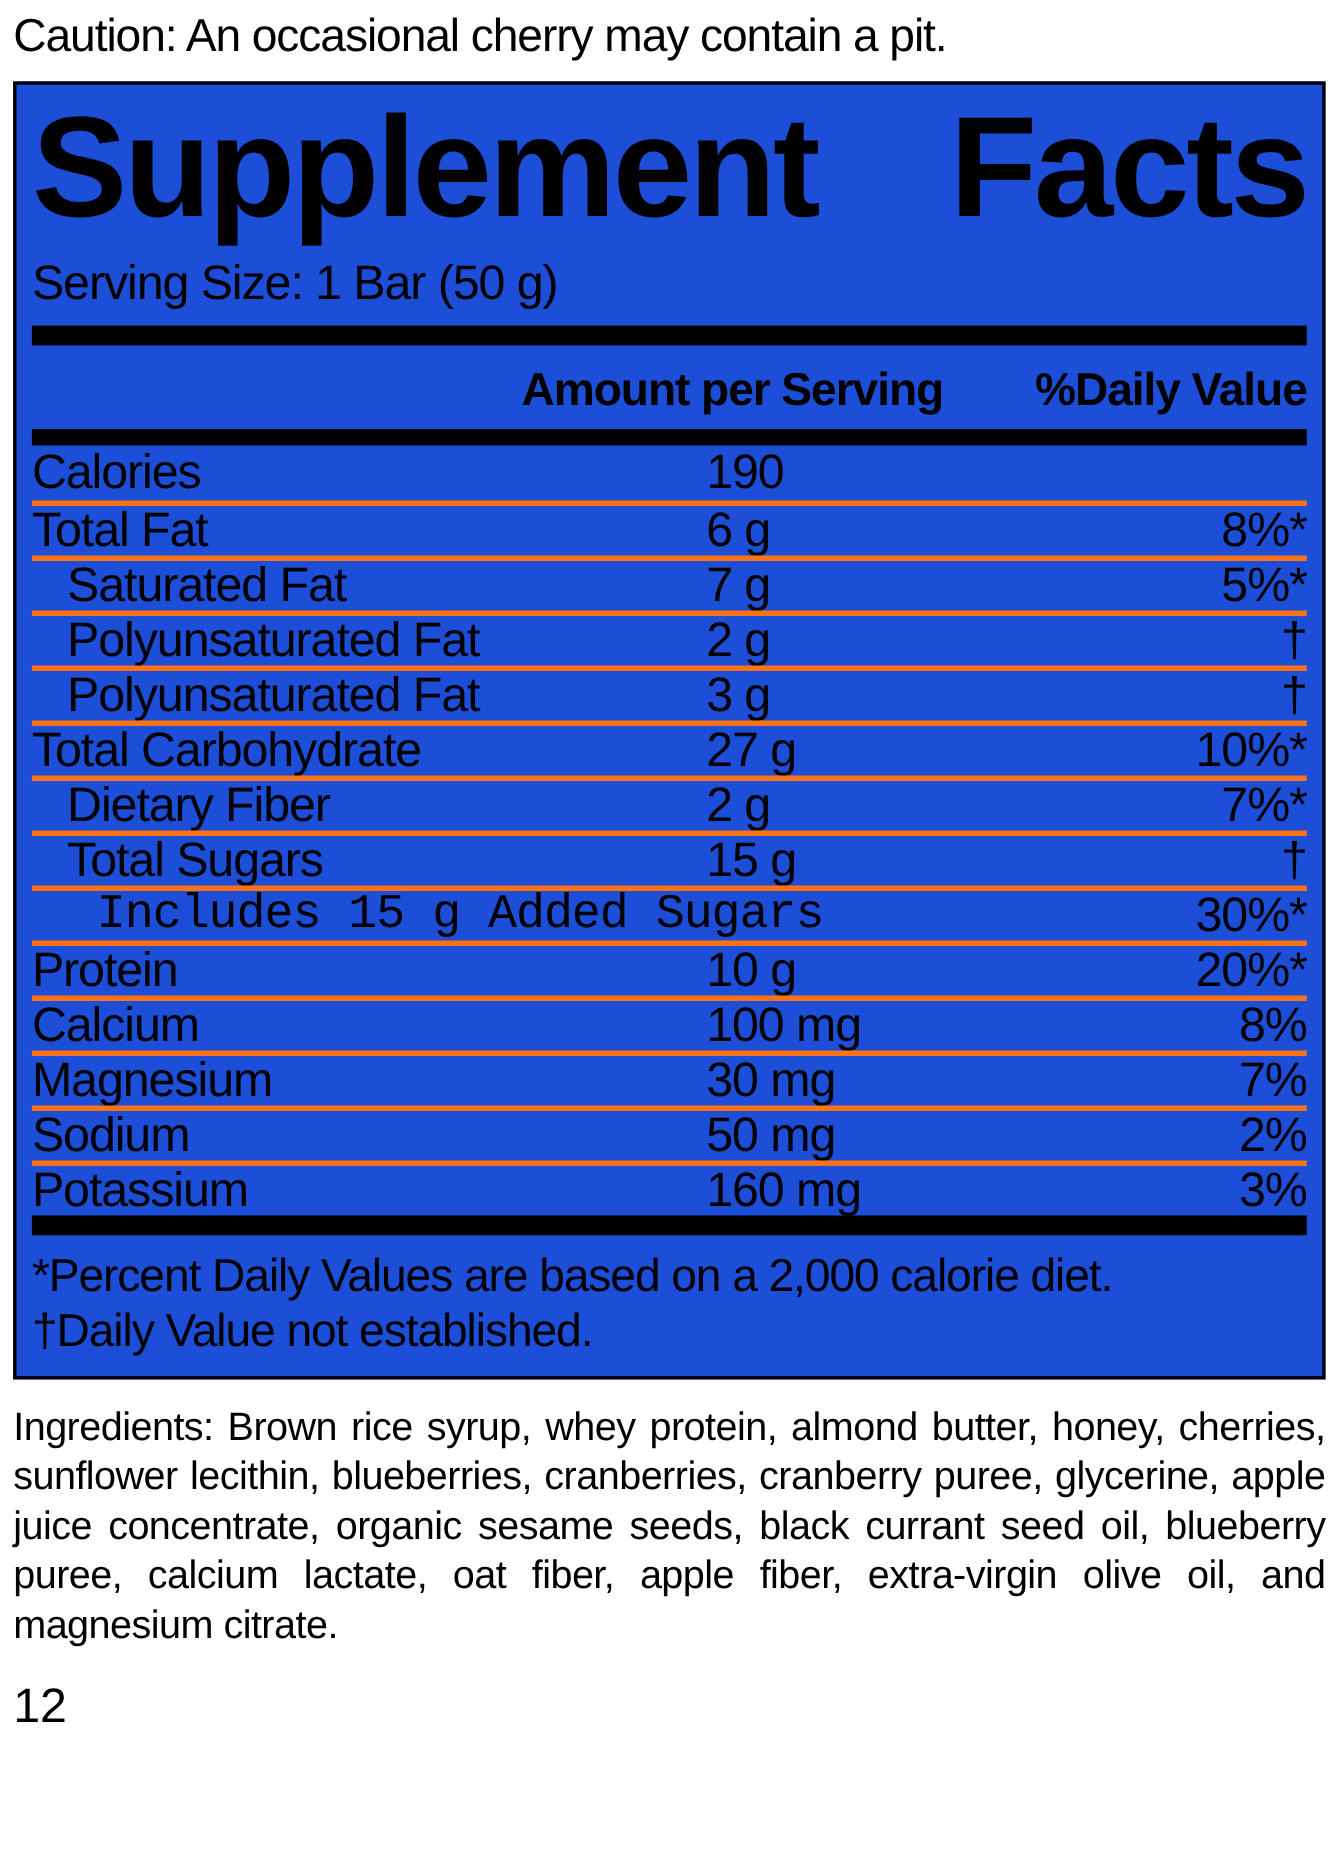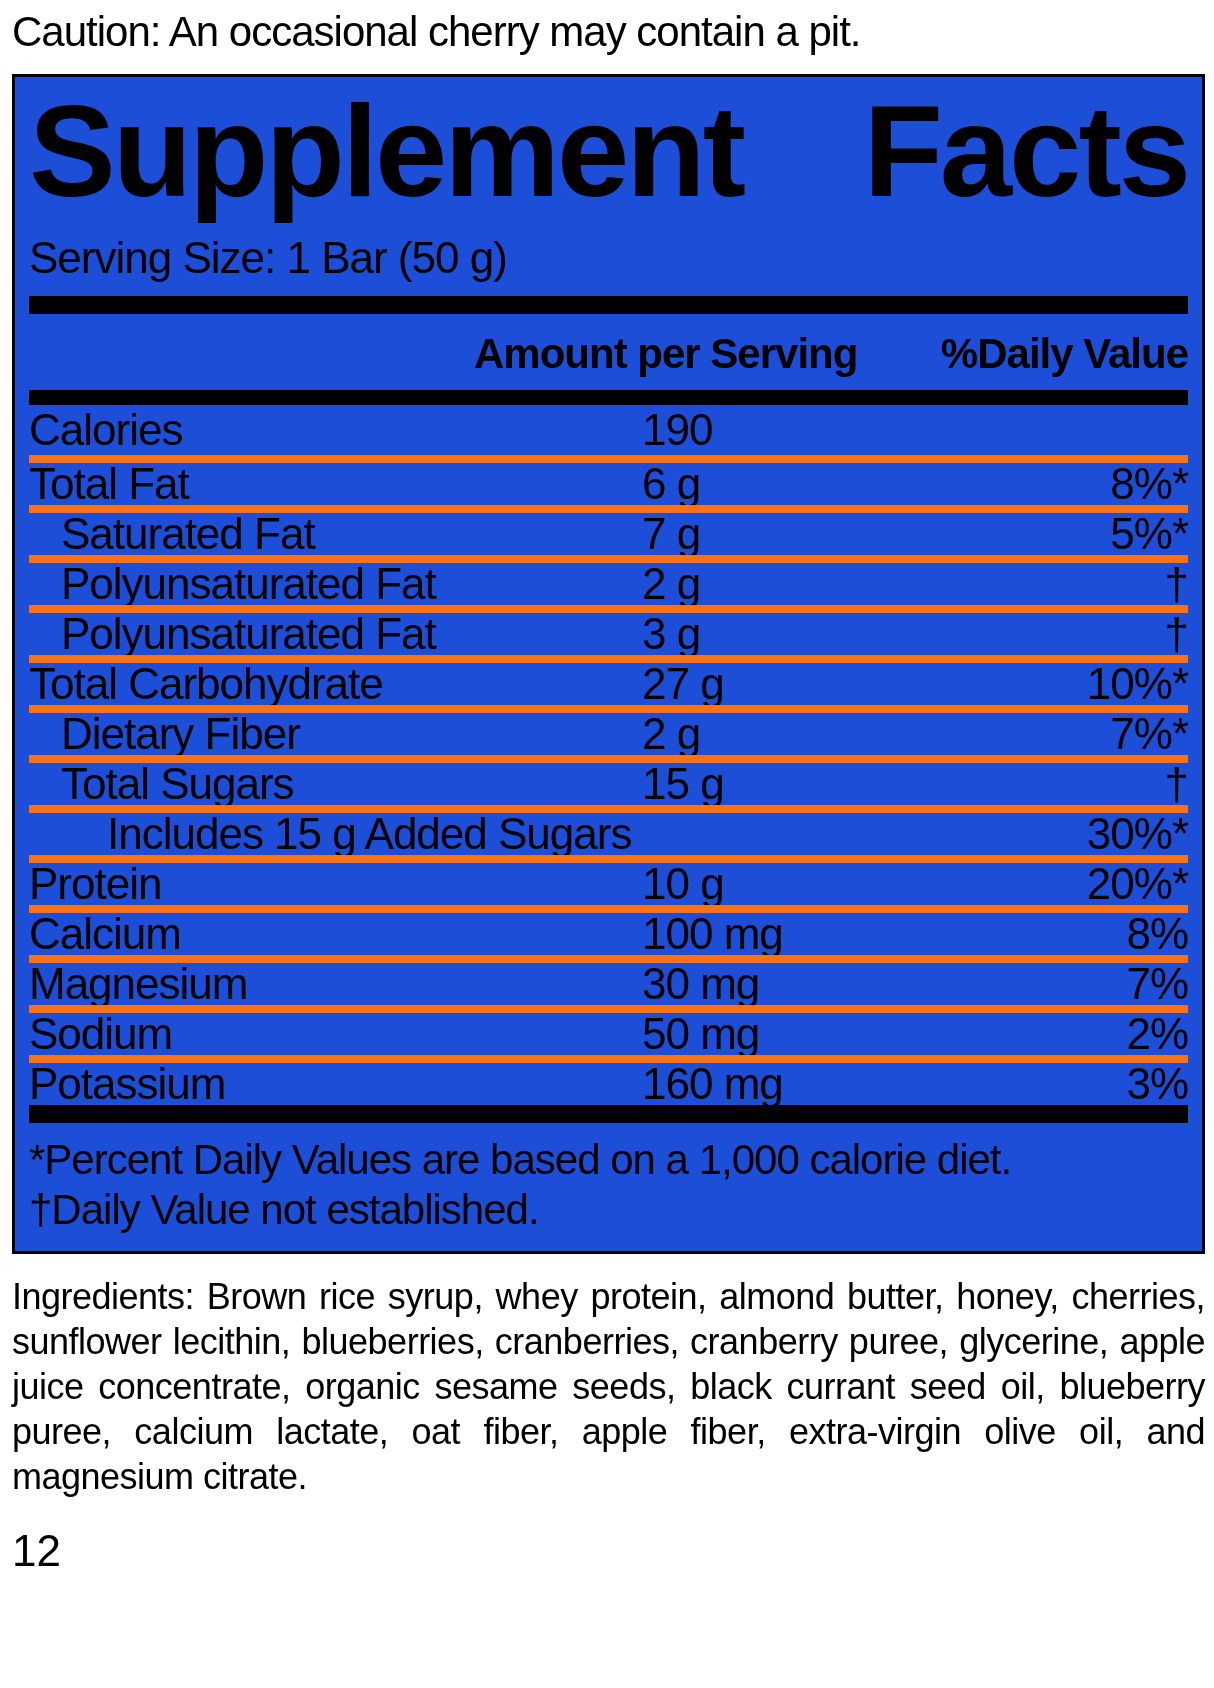--- a/index.html
+++ b/index.html
@@ -77,30 +77,30 @@
   }
 
   .facts-rows { }
   .row {
     position: relative;
     height: 50px;
     font-size: 44px;
     letter-spacing: -1px;
     display: block;
   }
-  .row + .row { border-top: 8px solid #f97316; text-align: right; }
+  .row + .row { border-top: 5px solid #f97316; text-align: right; }
   .row .label {
     position: absolute;
     left: 0;
     top: 50%;
     transform: translateY(-50%);
     white-space: nowrap;
   }
   .row.indent-1 .label { left: 32px; }
-  .row.indent-2 .label { left: 78px; }
+  .row.indent-2 .label { left: 59px; font-family: Liberation Mono, monospace; }
   .row .amount {
     position: absolute;
     left: 613px;
     top: 50%;
     transform: translateY(-50%);
     white-space: nowrap;
   }
   .row .dv {
     position: absolute;
     right: 0;
@@ -248,21 +248,21 @@
         <div class="row">
           <span class="label">Potassium</span>
           <span class="amount">160 mg</span>
           <span class="dv">3%</span>
         </div>
       </div>
 
     <div class="thick-bar bottom"></div>
 
     <div class="footnotes">
-      <span class="fn">*Percent Daily Values are based on a 1,000 calorie diet.</span>
+      <span class="fn">*Percent Daily Values are based on a 2,000 calorie diet.</span>
       <span class="fn">†Daily Value not established.</span>
     </div>
 
   </div>
 
   <div class="ingredients">Ingredients: Brown rice syrup, whey protein, almond butter, honey, cherries, sunflower lecithin, blueberries, cranberries, cranberry puree, glycerine, apple juice concentrate, organic sesame seeds, black currant seed oil, blueberry puree, calcium lactate, oat fiber, apple fiber, extra-virgin olive oil, and magnesium citrate.</div>
 
 
   <div class="page-number">12</div>
 

